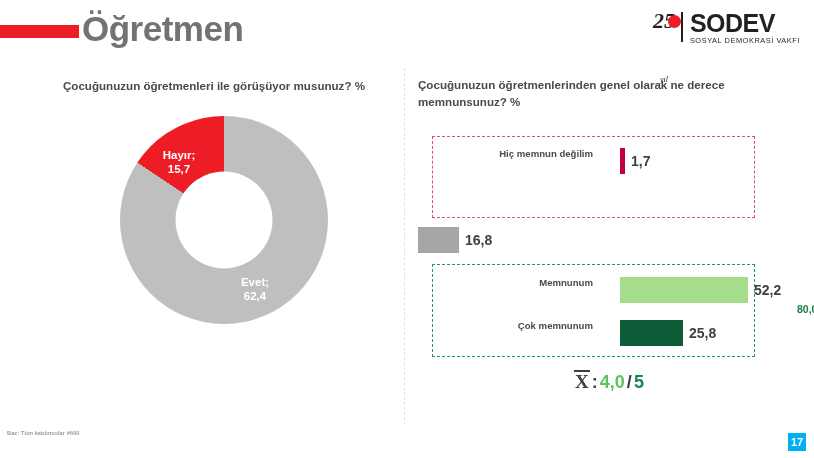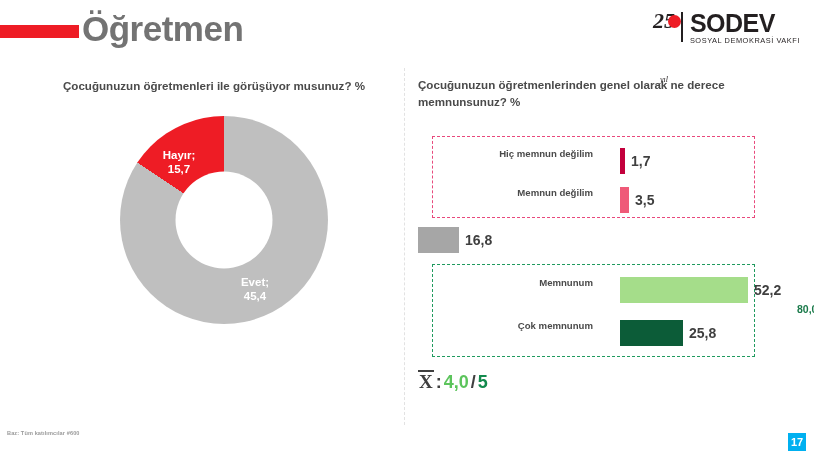--- a/index.html
+++ b/index.html
@@ -269,20 +269,21 @@
     top: 173px;
     color: #1a7a4a;
   }
 
   
   #mean-score {
     position: absolute;
     left: 418px;
     top: 370px;
     width: 382px;
+    text-align: center;
     font-size: 18px;
     font-weight: bold;
     line-height: 22px;
     color: #3f3f3f;
   }
   #mean-symbol {
     display: inline-block;
     border-top: 2px solid #3f3f3f;
     line-height: 20px;
     padding: 0 1px;
@@ -342,45 +343,38 @@
 <div id="panel-divider"></div>
 
 <div id="left-question">Çocuğunuzun öğretmenleri ile görüşüyor musunuz? %</div>
 
 <div id="donut-wrap">
   <div id="donut-chart"></div>
   <div id="donut-hole"></div>
   <div class="donut-label" id="donut-label-hayir">Hayır;
 15,7</div>
   <div class="donut-label" id="donut-label-evet">Evet;
-45,4</div>
+62,4</div>
 </div>
 
 <div id="right-question">Çocuğunuzun öğretmenlerinden genel olarak ne derece memnunsunuz? %</div>
 
 <div id="bars-area">
 
   <div class="group-box" id="group-box-negative"></div>
   <div class="group-box" id="group-box-positive"></div>
 
   <div class="bar-row" style="top:18px;">
     <div class="bar-label">Hiç memnun değilim</div>
     <div class="bar-track">
       <div class="bar-fill" style="width:5px;background:#c3003c;"></div>
       <div class="bar-value">1,7</div>
     </div>
   </div>
 
-  <div class="bar-row" style="top:57px;">
-    <div class="bar-label">Memnun değilim</div>
-    <div class="bar-track">
-      <div class="bar-fill" style="width:9px;background:#ef5a78;"></div>
-      <div class="bar-value">3,5</div>
-    </div>
-  </div>
 
   <div class="bar-row" style="top:97px;">
     <div class="bar-track">
       <div class="bar-fill" style="width:41px;background:#a6a6a6;"></div>
       <div class="bar-value">16,8</div>
     </div>
   </div>
 
   <div class="bar-row" style="top:147px;">
     <div class="bar-label">Memnunum</div>

